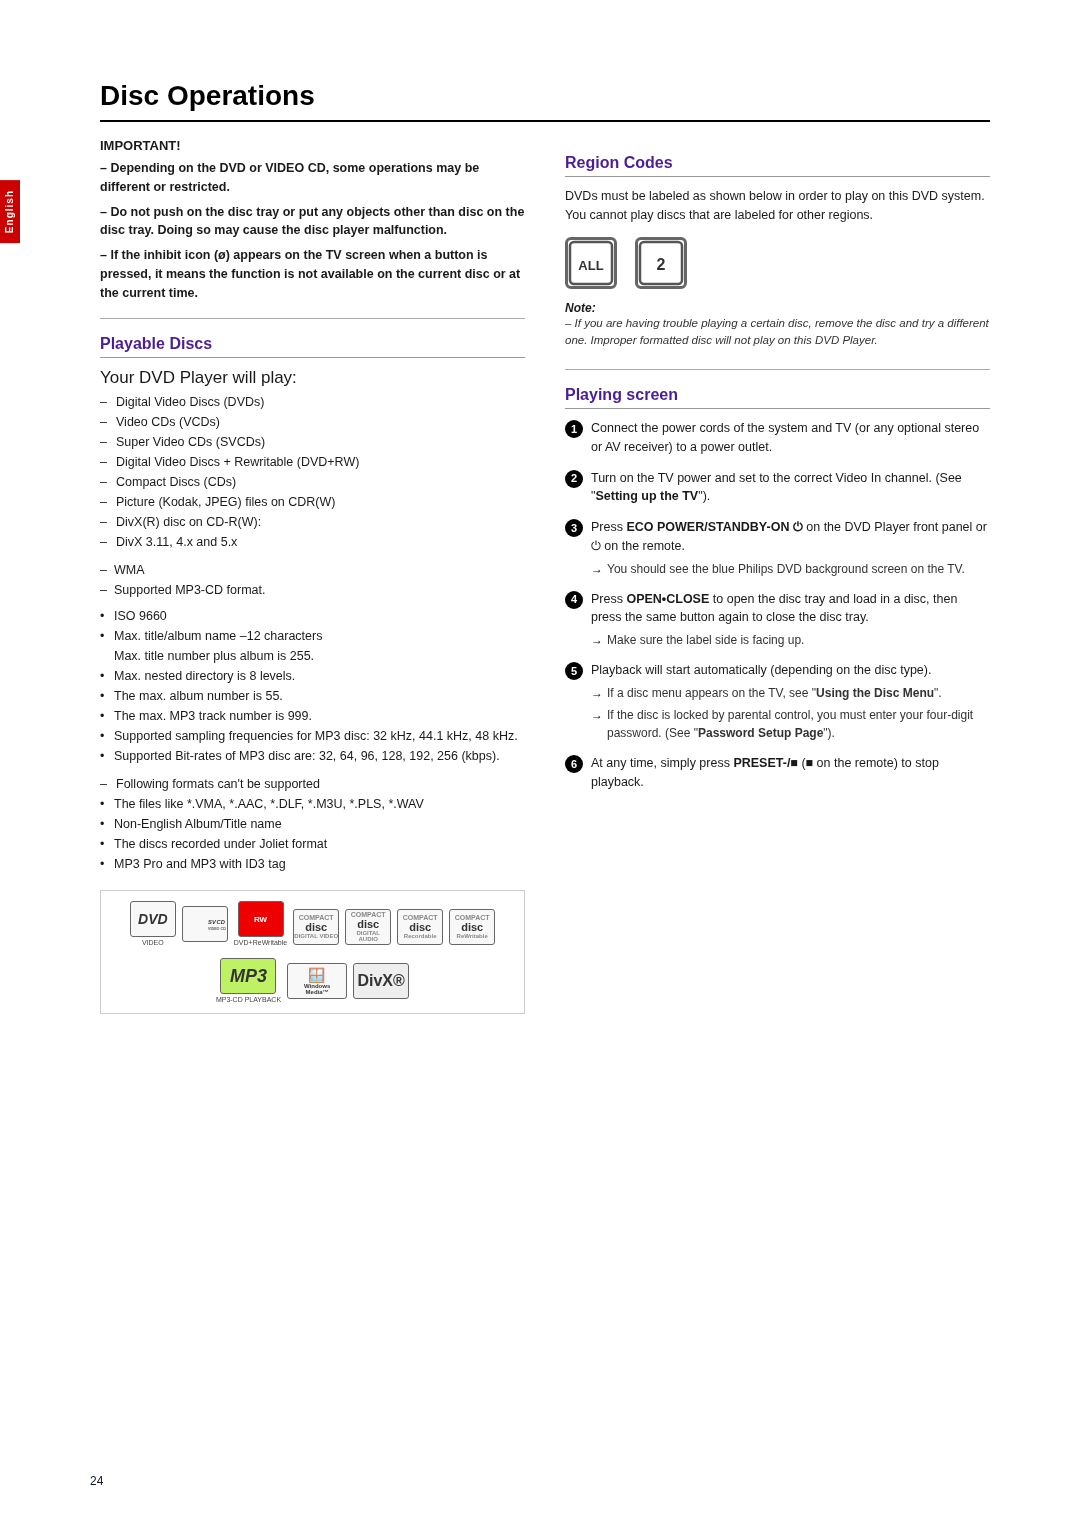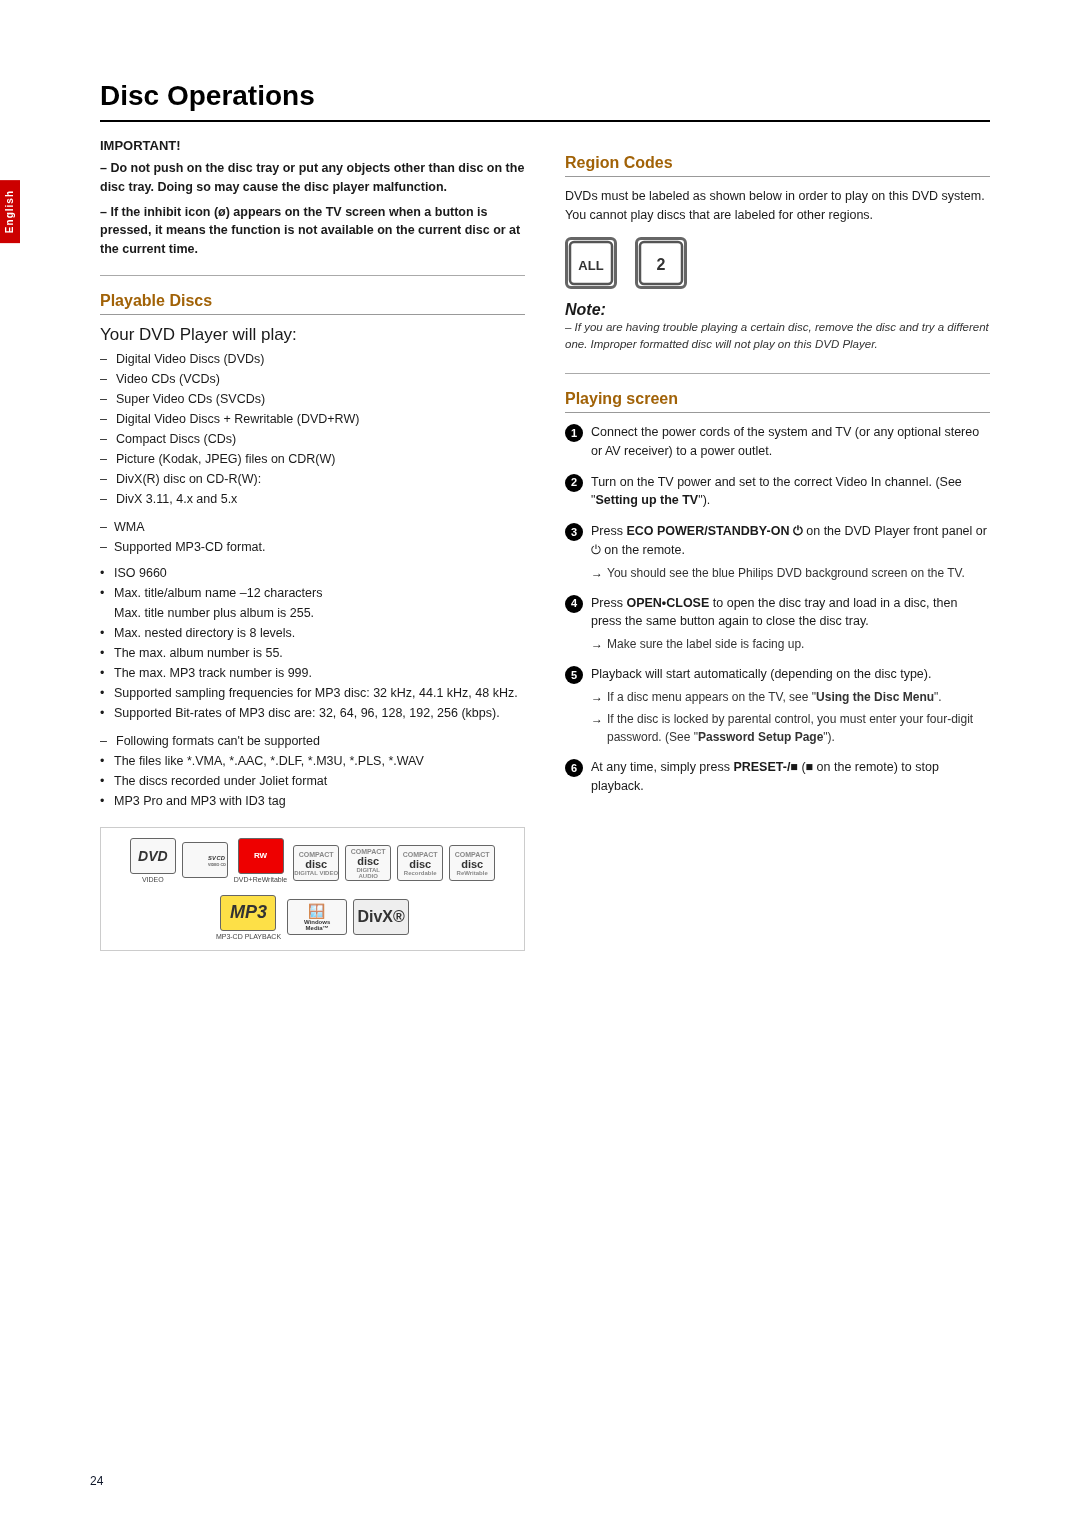--- a/index.html
+++ b/index.html
@@ -47,21 +47,21 @@
     }
     .left-col {
       flex: 1;
     }
     .right-col {
       flex: 1;
     }
     .section-title {
       font-size: 16px;
       font-weight: bold;
-      color: #a16207;
+      color: #4c1d95;
       border-bottom: 1px solid #999;
       padding-bottom: 4px;
       margin-bottom: 10px;
       margin-top: 16px;
     }
     .important-box {
       margin-bottom: 16px;
     }
     .important-label {
       font-weight: bold;
@@ -142,21 +142,21 @@
     }
     .note-text {
       font-size: 11.5px;
       font-style: italic;
       line-height: 1.5;
       color: #333;
     }
     .note-label {
       font-style: italic;
       font-weight: bold;
-      font-size: 16px;
+      font-size: 12px;
     }
     .playing-discs-section {
       margin-top: 0;
     }
     .step-list {
       list-style: none;
       padding-left: 0;
     }
     .step-item {
       display: flex;
@@ -279,20 +279,21 @@
 
   <h1 class="page-title">Disc Operations</h1>
 
   <div class="two-col">
 
     <div class="left-col">
 
       <div class="important-box">
         <div class="important-label">IMPORTANT!</div>
         <div class="important-text">
+          <p><strong>– Depending on the DVD or VIDEO CD, some operations may be different or restricted.</strong></p>
           <p><strong>– Do not push on the disc tray or put any objects other than disc on the disc tray. Doing so may cause the disc player malfunction.</strong></p>
           <p><strong>– If the inhibit icon (ø) appears on the TV screen when a button is pressed, it means the function is not available on the current disc or at the current time.</strong></p>
         </div>
       </div>
 
       <hr class="hr-separator">
 
       <div class="section-playable">
         <div class="section-title">Playable Discs</div>
         <p class="playable-intro">Your DVD Player will play:</p>
@@ -315,20 +316,21 @@
           <li>Max. title/album name –12 characters<br>Max. title number plus album is 255.</li>
           <li>Max. nested directory is 8 levels.</li>
           <li>The max. album number is 55.</li>
           <li>The max. MP3 track number is 999.</li>
           <li>Supported sampling frequencies for MP3 disc: 32 kHz, 44.1 kHz, 48 kHz.</li>
           <li>Supported Bit-rates of MP3 disc are: 32, 64, 96, 128, 192, 256 (kbps).</li>
         </ul>
         <div class="following-line">Following formats can't be supported</div>
         <ul class="bullet-list">
           <li>The files like *.VMA, *.AAC, *.DLF, *.M3U, *.PLS, *.WAV</li>
+          <li>Non-English Album/Title name</li>
           <li>The discs recorded under Joliet format</li>
           <li>MP3 Pro and MP3 with ID3 tag</li>
         </ul>
       </div>
 
       <div class="disc-logos">
         <div class="logo-row">
           <div class="logo-item">
             <div class="logo-box" style="font-size:14px; font-weight:bold; font-style:italic;">DVD</div>
             <div class="logo-text-sm">VIDEO</div>
@@ -376,21 +378,21 @@
             <div class="logo-box" style="font-size:7px; flex-direction:column; text-align:center;">
               <span style="font-size:7px; color:#888;">COMPACT</span>
               <span style="font-size:11px; font-weight:bold;">disc</span>
               <span style="font-size:6px; color:#888;">ReWritable</span>
             </div>
           </div>
         </div>
 
         <div class="logo-row" style="margin-top:6px;">
           <div class="logo-item">
-            <div class="logo-box" style="font-size:18px; font-weight:bold; font-style:italic; background:#fde047; width:56px;">
+            <div class="logo-box" style="font-size:18px; font-weight:bold; font-style:italic; background:#bef264; width:56px;">
               MP3
             </div>
             <div class="logo-text-sm">MP3-CD PLAYBACK</div>
           </div>
           <div class="logo-item">
             <div class="logo-box" style="font-size:7px; width:60px; flex-direction:column; text-align:center;">
               <span style="font-size:14px;">🪟</span>
               <span style="font-size:6px;">Windows<br>Media™</span>
             </div>
           </div>

